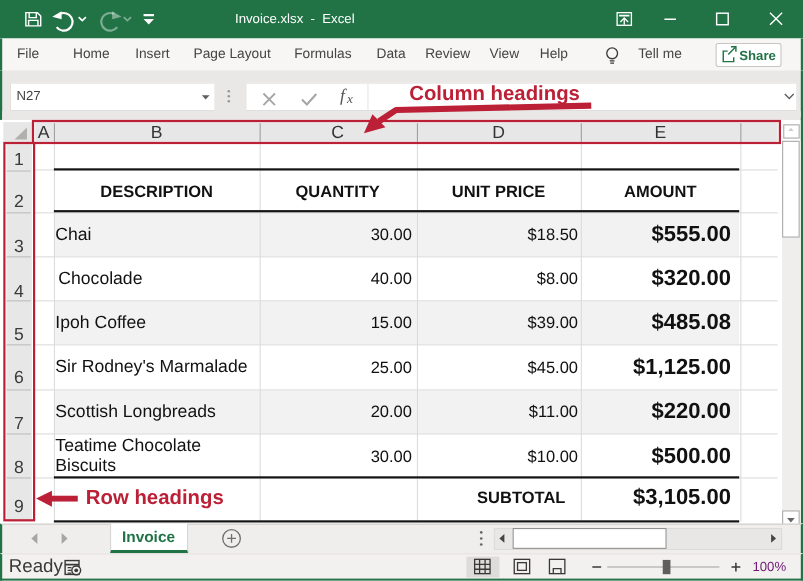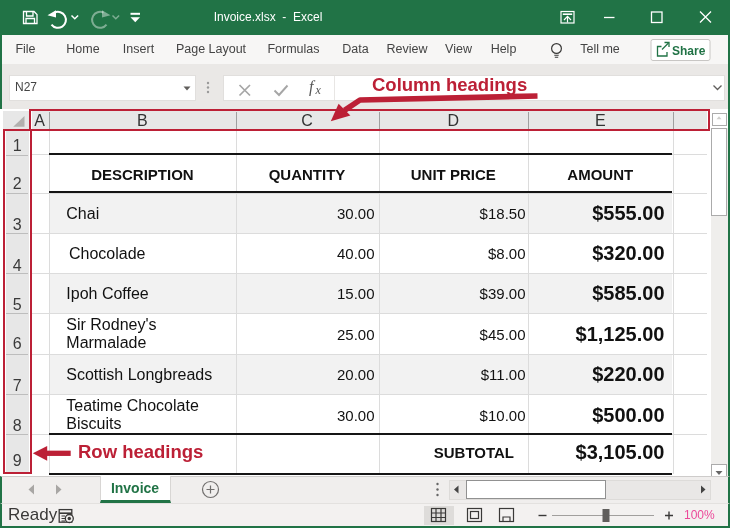--- a/index.html
+++ b/index.html
@@ -34,21 +34,21 @@
            font-size:16px;color:#333;}
   .rowhead{position:absolute;left:5.5px;width:23.5px;text-align:center;font-size:16px;color:#3a3a3a;}
   .colsep{position:absolute;top:111.5px;height:17px;width:1px;background:#a0a0a0;}
   .rowsep{position:absolute;left:6px;width:22px;height:1px;background:#bdbdbd;}
   
   .vline{position:absolute;top:131px;height:342.5px;width:1px;background:#dcdcdc;}
   .hline{position:absolute;left:31.5px;width:675.5px;height:1px;background:#dcdcdc;}
   .band{position:absolute;left:49.3px;width:623.2px;background:#f2f2f2;}
   .blackline{position:absolute;left:49.3px;width:623.2px;height:2px;background:#151515;}
   .cell{position:absolute;box-sizing:border-box;display:flex;align-items:center;color:#111;padding-top:2px;}
-  .cl{justify-content:flex-start;padding-left:17px;font-size:16px;}
+  .cl{justify-content:flex-start;padding-left:1px;font-size:16px;}
   .cr{justify-content:flex-end;font-size:15px;}
   .cc{justify-content:center;font-weight:bold;font-size:15px;}
   .amt{font-weight:bold;font-size:20px;}
   
   #vscrolltrack{left:710.5px;top:128px;width:17px;height:348px;background:#efeeec;}
   #vthumb{left:711px;top:128px;width:16px;height:88px;background:#fff;border:1px solid #ababab;box-sizing:border-box;}
   #vupbox{left:711.5px;top:112.5px;width:15px;height:13.5px;background:#fff;border:1px solid #ababab;box-sizing:border-box;}
   #vdownbox{left:711px;top:464px;width:16px;height:15px;background:#fff;border:1px solid #ababab;box-sizing:border-box;}
   #tabrow{left:0;top:476px;width:730px;height:27px;background:#f0eeed;
           border-left:2px solid #217346;border-right:2px solid #217346;
@@ -56,21 +56,21 @@
   #invtab{left:99.5px;top:476px;width:71px;height:27px;background:#fff;
           border-left:1px solid #d8d6d4;border-right:1px solid #d8d6d4;
           border-bottom:3px solid #217346;box-sizing:border-box;
           color:#217346;font-weight:bold;font-size:14px;text-align:center;line-height:25px;}
   #hscroll{left:448.5px;top:479.5px;width:262.5px;height:20px;background:#e9e7e6;border:1px solid #dddbd9;box-sizing:border-box;}
   #hthumb{left:465.5px;top:480px;width:140px;height:19px;background:#fff;border:1px solid #919191;box-sizing:border-box;}
   #statusbar{left:0;top:503px;width:730px;height:25px;background:#f3f1f0;
              border-left:2px solid #217346;border-right:2px solid #217346;
              border-bottom:2px solid #217346;border-top:1px solid #e3e1df;box-sizing:border-box;}
   #ready{left:8px;top:503px;height:25px;line-height:24px;font-size:17px;color:#3a3938;}
-  #zoomtxt{left:684px;top:503px;height:25px;line-height:24px;font-size:12px;color:#ec4899;}
+  #zoomtxt{left:684px;top:503px;height:25px;line-height:24px;font-size:12px;color:#701a75;}
   
   .annot{position:absolute;color:#bc2036;font-weight:bold;font-size:19px;line-height:19px;white-space:nowrap;}
   svg{position:absolute;left:0;top:0;}
 </style>
 </head>
 <body>
 <div id="app">
 
   <div class="abs" id="titlebar"></div>
   <div class="abs" id="title">Invoice.xlsx &nbsp;-&nbsp; Excel</div>
@@ -234,21 +234,21 @@
   <div class="cell cr amt" style="left:528px;top:192.5px;width:136.5px;height:40px">$555.00</div>
 
   <div class="cell cl" style="left:52px;top:232.5px;width:186.2px;height:40px">Chocolade</div>
   <div class="cell cr" style="left:235.5px;top:232.5px;width:139px;height:40px">40.00</div>
   <div class="cell cr" style="left:378.5px;top:232.5px;width:147px;height:40px">$8.00</div>
   <div class="cell cr amt" style="left:528px;top:232.5px;width:136.5px;height:40px">$320.00</div>
 
   <div class="cell cl" style="left:49.3px;top:272.5px;width:186.2px;height:40px">Ipoh Coffee</div>
   <div class="cell cr" style="left:235.5px;top:272.5px;width:139px;height:40px">15.00</div>
   <div class="cell cr" style="left:378.5px;top:272.5px;width:147px;height:40px">$39.00</div>
-  <div class="cell cr amt" style="left:528px;top:272.5px;width:136.5px;height:40px">$585.00</div>
+  <div class="cell cr amt" style="left:528px;top:272.5px;width:136.5px;height:40px">$485.08</div>
 
   <div class="cell cl" style="left:49.3px;top:312.5px;width:186.2px;height:41px">Sir Rodney's Marmalade</div>
   <div class="cell cr" style="left:235.5px;top:312.5px;width:139px;height:41px">25.00</div>
   <div class="cell cr" style="left:378.5px;top:312.5px;width:147px;height:41px">$45.00</div>
   <div class="cell cr amt" style="left:528px;top:312.5px;width:136.5px;height:41px">$1,125.00</div>
 
   <div class="cell cl" style="left:49.3px;top:353.5px;width:186.2px;height:40.5px">Scottish Longbreads</div>
   <div class="cell cr" style="left:235.5px;top:353.5px;width:139px;height:40.5px">20.00</div>
   <div class="cell cr" style="left:378.5px;top:353.5px;width:147px;height:40.5px">$11.00</div>
   <div class="cell cr amt" style="left:528px;top:353.5px;width:136.5px;height:40.5px">$220.00</div>

